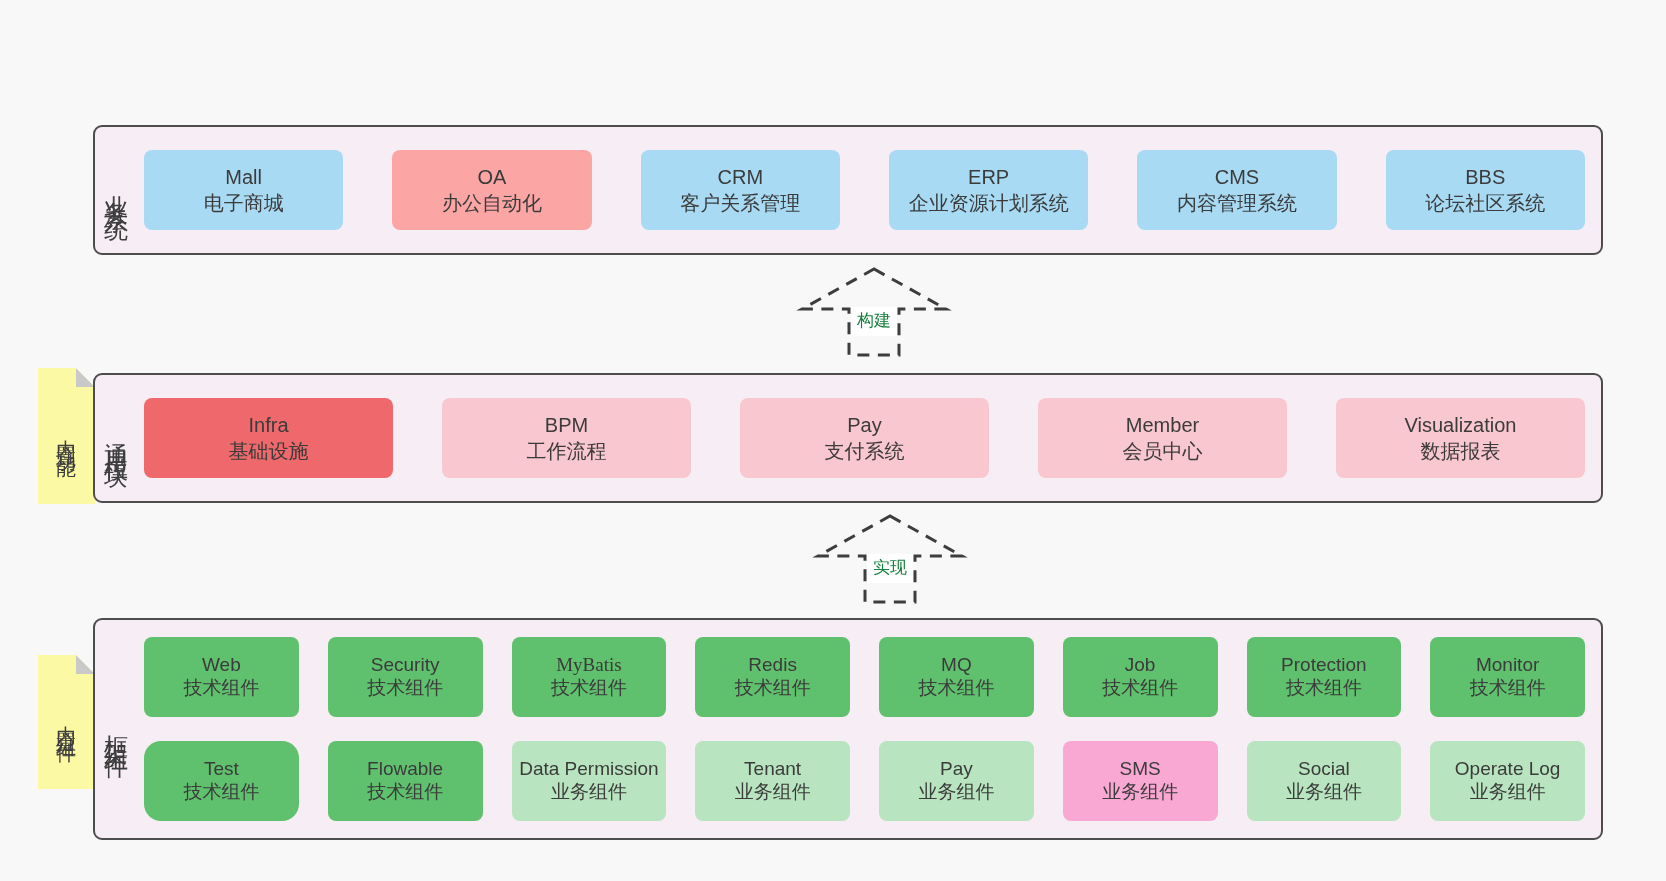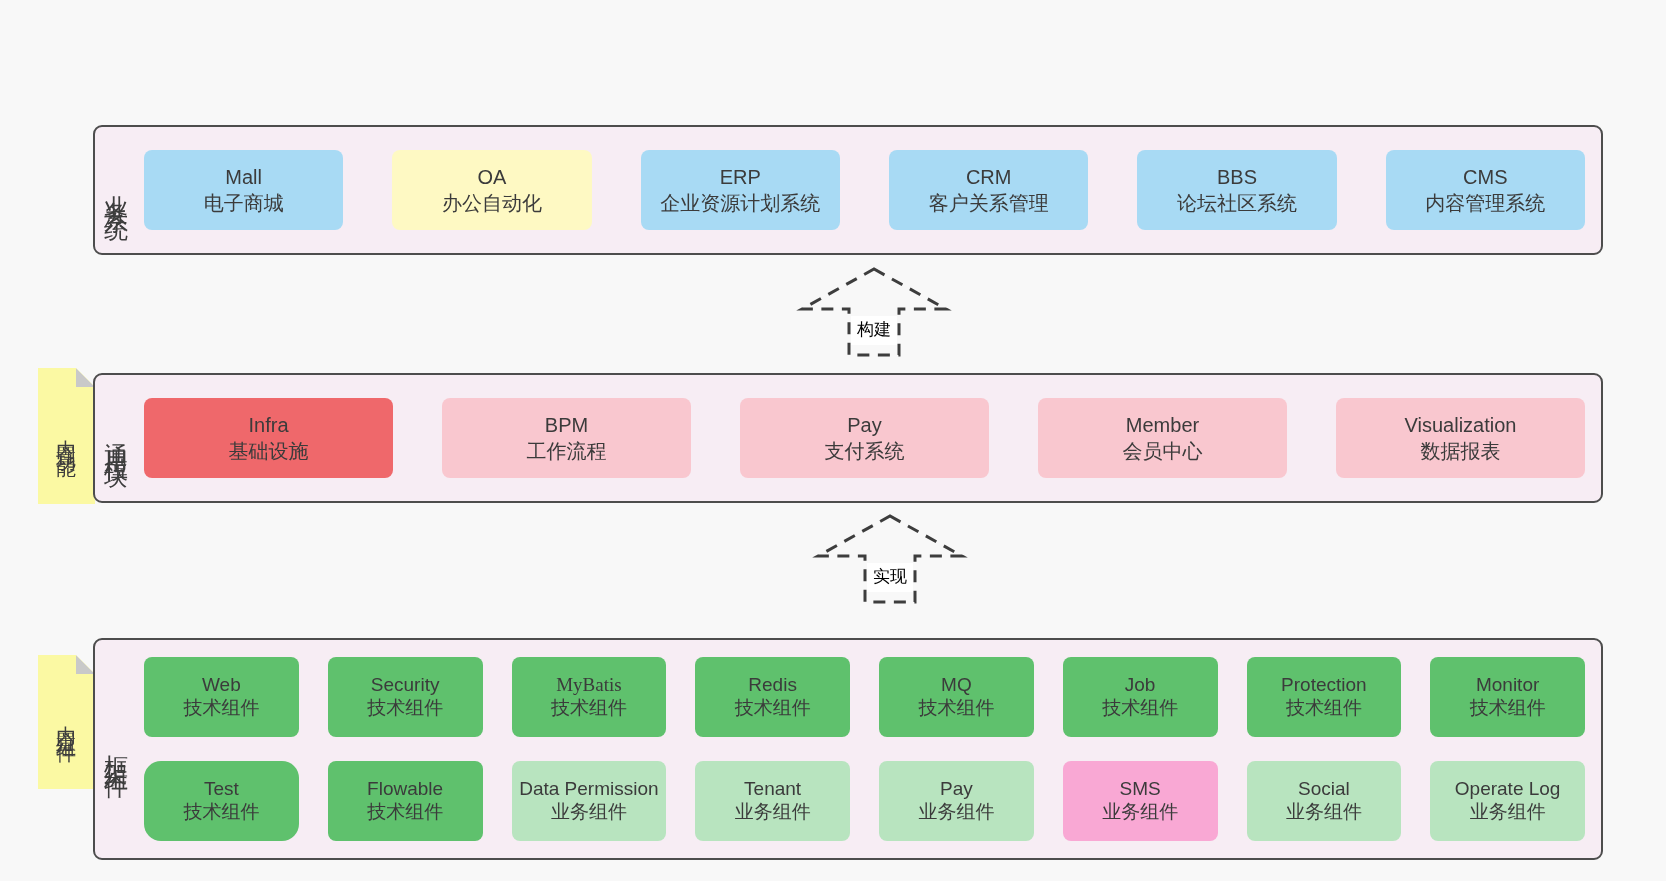--- a/index.html
+++ b/index.html
@@ -10,21 +10,21 @@
     color:#3b3b3b;
   }
   
   .section{
     position:absolute;left:93px;width:1510px;box-sizing:border-box;
     background:#f7edf4;border:2px solid #4d4d4d;border-radius:9px;
     display:flex;z-index:2;
   }
   #sec-business{top:125px;height:130px;}
   #sec-modules{top:373px;height:130px;}
-  #sec-components{top:618px;height:222px;margin-top:20px;}
+  #sec-components{top:618px;height:222px;}
   .section-label{display:flex;align-items:center;justify-content:center;padding:0 2px 0 9px;}
   .section-label span{
     writing-mode:vertical-rl;text-orientation:upright;
     font-size:24px;letter-spacing:7px;color:#3d3d3d;line-height:1;
   }
   .rows{flex:1;display:flex;flex-direction:column;justify-content:center;gap:24px;padding:0 16px 0 14px;}
   .row{display:flex;gap:49px;}
   .row.row-8{gap:29px;}
   .box{
     flex:1;min-height:80px;border-radius:8px;
@@ -49,22 +49,22 @@
   .note .note-text span{
     writing-mode:vertical-rl;text-orientation:upright;
     font-size:20px;letter-spacing:6px;color:#3c3c3c;line-height:1;
   }
   
   .arrow{position:absolute;width:160px;height:92px;z-index:0;}
   #arrow-build{left:794px;top:266px;}
   #arrow-impl{left:810px;top:513px;}
   .arrow svg{display:block;}
   .arrow-label{
-    position:absolute;left:50%;top:50px;transform:translateX(-50%);
-    background:#ffffff;padding:2px 6px 4px;font-size:17px;color:#000000;white-space:nowrap;
+    position:absolute;left:50%;top:41px;transform:translateX(-50%);
+    background:#ffffff;padding:2px 6px 4px;font-size:17px;color:#15803d;white-space:nowrap;
   }
 </style>
 </head>
 <body>
 
 <div class="note" id="note-modules">
   <div class="fold"></div>
   <div class="note-text">
     <span>内置功能</span>
   </div>
@@ -94,39 +94,39 @@
 <div class="section" id="sec-business">
   <div class="section-label">
     <span>业务系统</span>
   </div>
   <div class="rows">
       <div class="row">
         <div class="box" style="background: rgb(168, 218, 244);">
           <span class="en">Mall</span>
           <span class="zh">电子商城</span>
         </div>
-        <div class="box" style="background: #fef9c3;">
+        <div class="box" style="background: #fca5a5;">
           <span class="en">OA</span>
           <span class="zh">办公自动化</span>
         </div>
         <div class="box" style="background: rgb(168, 218, 244);">
+          <span class="en">CRM</span>
+          <span class="zh">客户关系管理</span>
+        </div>
+        <div class="box" style="background: rgb(168, 218, 244);">
           <span class="en">ERP</span>
           <span class="zh">企业资源计划系统</span>
         </div>
         <div class="box" style="background: rgb(168, 218, 244);">
-          <span class="en">CRM</span>
-          <span class="zh">客户关系管理</span>
+          <span class="en">CMS</span>
+          <span class="zh">内容管理系统</span>
         </div>
         <div class="box" style="background: rgb(168, 218, 244);">
           <span class="en">BBS</span>
           <span class="zh">论坛社区系统</span>
-        </div>
-        <div class="box" style="background: rgb(168, 218, 244);">
-          <span class="en">CMS</span>
-          <span class="zh">内容管理系统</span>
         </div>
       </div>
     </div>
 </div>
 
 <div class="section" id="sec-modules">
   <div class="section-label">
     <span>通用模块</span>
   </div>
   <div class="rows">

